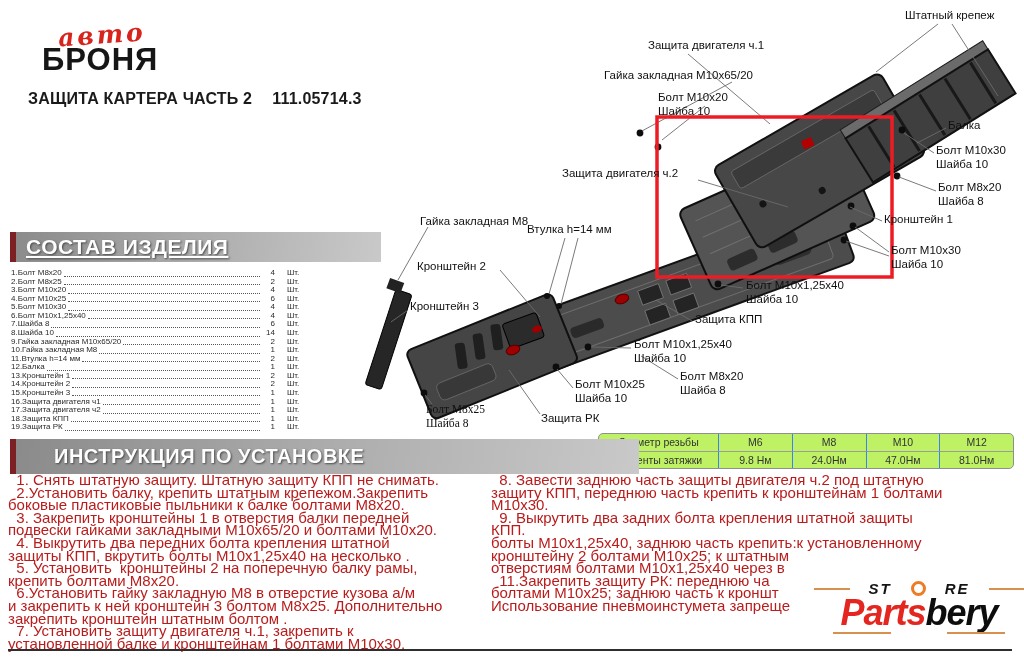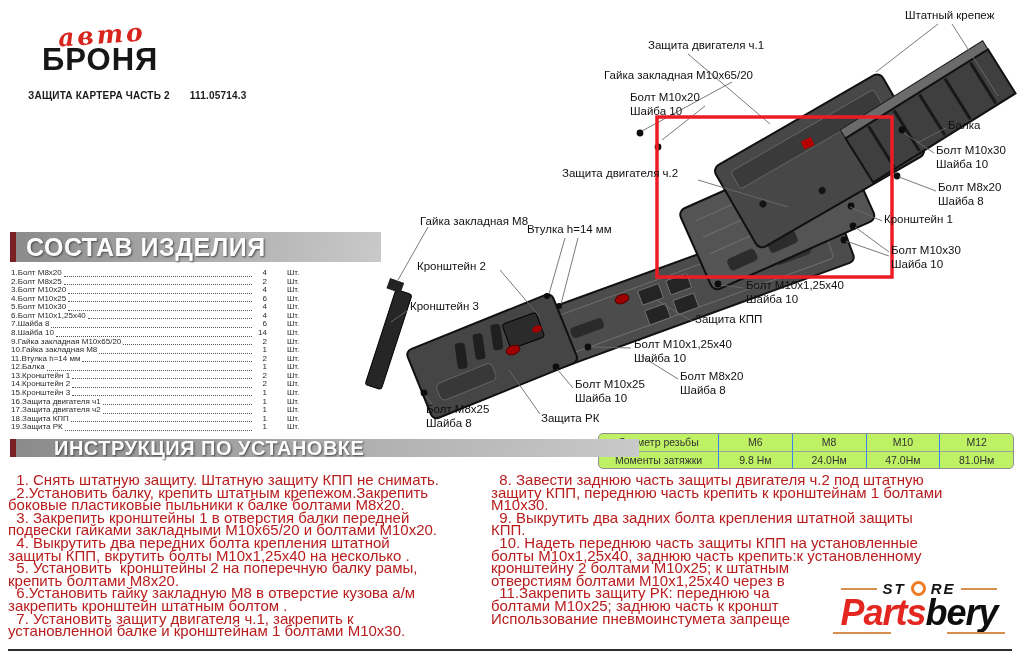--- a/index.html
+++ b/index.html
@@ -5,38 +5,38 @@
   html,body{margin:0;padding:0;}
   body{width:1024px;height:658px;position:relative;background:#fff;
        font-family:"Liberation Sans",sans-serif;overflow:hidden;color:#1a1a1a;}
 
   
   .brand{position:absolute;left:42px;top:20px;}
   .brand-avto{display:block;color:#d7241d;font-family:"DejaVu Serif",serif;font-style:italic;
               font-weight:bold;font-size:25px;letter-spacing:3px;margin-left:16px;transform:rotate(-4deg);}
   .brand-bronya{display:block;color:#161616;font-weight:900;font-size:31px;letter-spacing:1px;
                 line-height:26px;margin-top:-2px;}
-  .doc-title{position:absolute;left:28px;top:90px;font-size:10px;font-weight:bold;letter-spacing:.2px;}
+  .doc-title{position:absolute;left:28px;top:90px;font-size:16px;font-weight:bold;letter-spacing:.2px;}
   .doc-title span{margin-right:20px;}
 
   
   .hdr-bar{position:absolute;background:linear-gradient(100deg,#8a8a8a 0%,#a9a9a9 45%,#c9c9c9 100%);
            color:#fdfdfd;font-weight:bold;display:flex;align-items:center;padding-left:16px;
            text-shadow:1px 1px 2px rgba(70,70,70,.95);letter-spacing:.5px;}
   .hdr-bar::before{content:"";position:absolute;left:0;top:0;bottom:0;width:6px;background:#7d2024;}
-  #hdr-parts{left:10px;top:232px;width:355px;height:30px;font-size:25px;}
-  #hdr-install{left:10px;top:439px;width:585px;height:18px;font-size:20px;padding-left:44px;}
+  #hdr-parts{left:10px;top:232px;width:355px;height:30px;font-size:21px;text-decoration:underline;}
+  #hdr-install{left:10px;top:439px;width:585px;height:35px;font-size:20px;padding-left:44px;}
 
   
   #parts-list{position:absolute;left:11px;top:269px;width:293px;}
   .p-row{display:flex;align-items:flex-end;height:8.57px;font-size:8px;line-height:8.5px;color:#2a2a2a;}
   .p-name{white-space:nowrap;}
   .p-lead{flex:1;border-bottom:1px dotted #555;margin:0 2px 1px 2px;min-width:4px;}
   .p-qty{width:13px;text-align:right;}
-  .p-unit{width:17px;padding-left:20px;}
+  .p-unit{width:17px;padding-left:12px;}
 
   
   .instr{position:absolute;top:474px;font-size:15px;line-height:12.6px;color:#b91c1c;}
   .instr div{white-space:pre;}
   #instr-left{left:8px;width:484px;}
   #instr-right{left:491px;width:533px;}
   #bottom-rule{position:absolute;left:8px;top:649px;width:1004px;height:2.4px;background:#2e2e2e;}
 
   
   #torque{position:absolute;left:598px;top:433px;width:414px;display:grid;
@@ -47,21 +47,21 @@
   #torque>div:nth-child(5n+1){border-left:none;}
   #torque>div:nth-child(n+6){border-top:1px solid #9c9c9c;}
 
   
   .dlabel{position:absolute;font-size:11.5px;line-height:13.8px;color:#101010;white-space:pre-line;}
   #diagram-svg{position:absolute;left:0;top:0;}
 
   
   #store-logo{position:absolute;left:816px;top:565px;width:206px;height:84px;background:#fff;z-index:6;
               display:flex;flex-direction:column;align-items:center;justify-content:center;}
-  .pb-row1{display:flex;align-items:center;gap:5px;font-style:italic;font-weight:900;
+  .pb-row1{display:flex;align-items:center;gap:19px;font-style:italic;font-weight:900;
            font-size:15px;letter-spacing:2px;color:#141414;}
   .pb-line{width:36px;height:2px;background:#d8904e;}
   .pb-o{width:9px;height:9px;border:3px solid #ef7b22;border-radius:50%;display:inline-block;}
   .pb-row2{font-size:36px;font-weight:900;font-style:italic;letter-spacing:-1px;line-height:36px;margin-top:-2px;}
   .pb-red{color:#e3261f;}
   .pb-black{color:#0d0d0d;}
   .pb-row3{display:flex;gap:56px;margin-top:1px;}
   .pb-u{width:58px;height:2px;background:#d8904e;}
 </style>
 </head>
@@ -305,21 +305,21 @@
       <span class="p-lead"></span>
       <span class="p-qty">1</span>
       <span class="p-unit">Шт.</span>
     </div>
   </div>
 
 <div id="diagram-labels">
     <div class="dlabel" style="left: 905px; top: 9px;">Штатный крепеж</div>
     <div class="dlabel" style="left: 648px; top: 39px;">Защита двигателя ч.1</div>
     <div class="dlabel" style="left: 572px; top: 69px; margin-left: 32px;">Гайка закладная М10х65/20</div>
-    <div class="dlabel" style="left: 630px; top: 91px;">Болт М10х20
+    <div class="dlabel" style="left: 658px; top: 91px;">Болт М10х20
 Шайба 10</div>
     <div class="dlabel" style="left: 948px; top: 119px;">Балка</div>
     <div class="dlabel" style="left: 936px; top: 144px;">Болт М10х30
 Шайба 10</div>
     <div class="dlabel" style="left: 938px; top: 181px;">Болт М8х20
 Шайба 8</div>
     <div class="dlabel" style="left: 884px; top: 213px;">Кронштейн 1</div>
     <div class="dlabel" style="left: 891px; top: 244px;">Болт М10х30
 Шайба 10</div>
     <div class="dlabel" style="left: 562px; top: 167px;">Защита двигателя ч.2</div>
@@ -329,21 +329,21 @@
     <div class="dlabel" style="left: 410px; top: 300px;">Кронштейн 3</div>
     <div class="dlabel" style="left: 746px; top: 279px;">Болт М10х1,25х40
 Шайба 10</div>
     <div class="dlabel" style="left: 695px; top: 313px;">Защита КПП</div>
     <div class="dlabel" style="left: 634px; top: 338px;">Болт М10х1,25х40
 Шайба 10</div>
     <div class="dlabel" style="left: 680px; top: 370px;">Болт М8х20
 Шайба 8</div>
     <div class="dlabel" style="left: 575px; top: 378px;">Болт М10х25
 Шайба 10</div>
-    <div class="dlabel" style="left: 426px; top: 403px;">Болт М8х25
+    <div class="dlabel" style="left: 426px; top: 403px; font-family: Liberation Serif, serif;">Болт М8х25
 Шайба 8</div>
     <div class="dlabel" style="left: 541px; top: 412px;">Защита РК</div>
   </div>
 
 <div id="torque">
     <div>Диаметр резьбы</div>
     <div>М6</div>
     <div>М8</div>
     <div>М10</div>
     <div>М12</div>
@@ -361,31 +361,31 @@
     <div>  1. Снять штатную защиту. Штатную защиту КПП не снимать.</div>
     <div>  2.Установить балку, крепить штатным крепежом.Закрепить</div>
     <div>боковые пластиковые пыльники к балке болтами М8х20.</div>
     <div>  3. Закрепить кронштейны 1 в отверстия балки передней</div>
     <div>подвески гайками закладными М10х65/20 и болтами М10х20.</div>
     <div>  4. Выкрутить два передних болта крепления штатной</div>
     <div>защиты КПП, вкрутить болты М10х1,25х40 на несколько .</div>
     <div>  5. Установить  кронштейны 2 на поперечную балку рамы,</div>
     <div>крепить болтами М8х20.</div>
     <div>  6.Установить гайку закладную М8 в отверстие кузова а/м</div>
+    <div>и закрепить к ней кронштейн 3 болтом М8х25. Дополнительно</div>
     <div>закрепить кронштейн штатным болтом .</div>
     <div>  7. Установить защиту двигателя ч.1, закрепить к</div>
     <div>установленной балке и кронштейнам 1 болтами М10х30.</div>
   </div>
 <div id="instr-right" class="instr">
     <div>  8. Завести заднюю часть защиты двигателя ч.2 под штатную</div>
     <div>защиту КПП, переднюю часть крепить к кронштейнам 1 болтами</div>
     <div>М10х30.</div>
     <div>  9. Выкрутить два задних болта крепления штатной защиты</div>
     <div>КПП.</div>
-    <div>  10. Надеть переднюю часть защиты КПП на установленные</div>
     <div>болты М10х1,25х40, заднюю часть крепить:к установленному</div>
     <div>кронштейну 2 болтами М10х25; к штатным</div>
     <div>отверстиям болтами М10х1,25х40 через в</div>
     <div>  11.Закрепить защиту РК: переднюю ча</div>
     <div>болтами М10х25; заднюю часть к кроншт</div>
     <div>Использование пневмоинстумета запреще</div>
   </div>
 <div id="bottom-rule"></div>
 
 <div id="store-logo">

